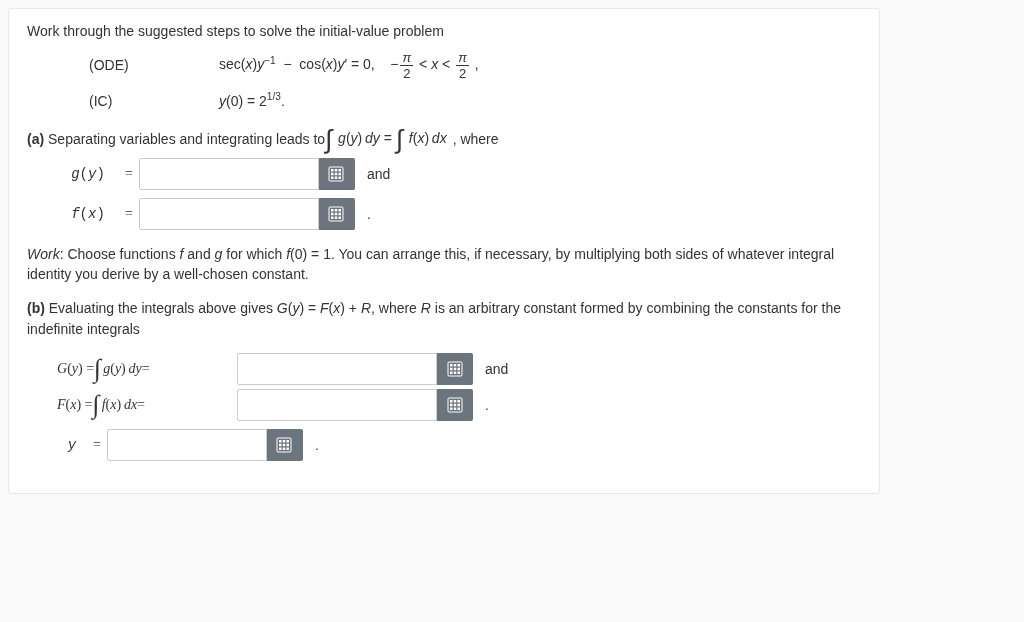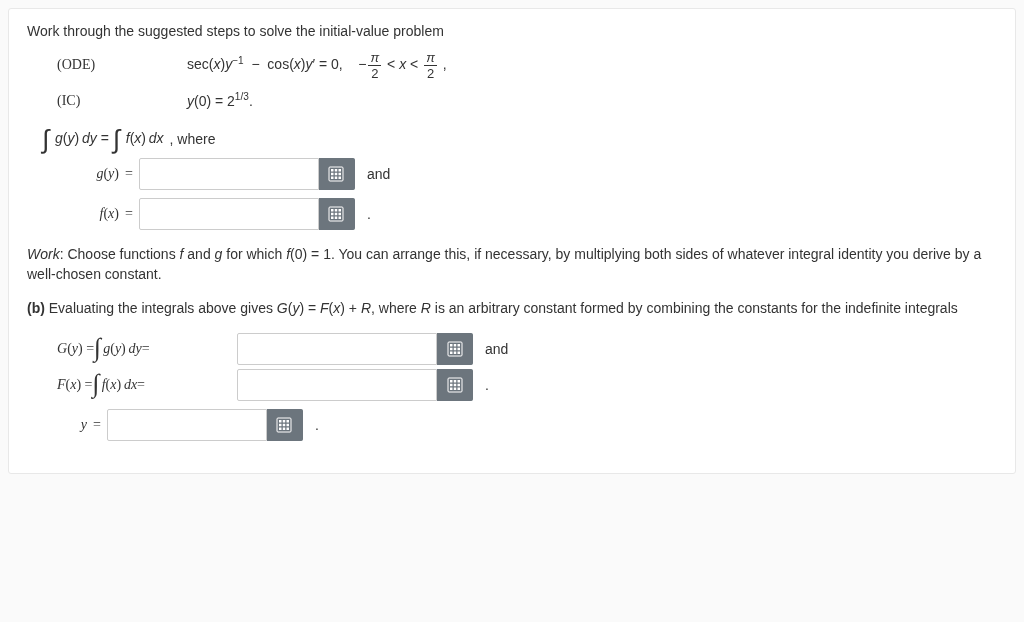--- a/index.html
+++ b/index.html
@@ -9,33 +9,33 @@
     font-size: 14px;
     color: #333;
     background: #fafafa;
     padding: 8px;
   }
   .card {
     background: #fff;
     border: 1px solid #e8e8e8;
     border-radius: 3px;
     padding: 14px 18px 24px 18px;
-    width: 1008px;
+    width: 872px;
   }
   .intro { margin-bottom: 6px; }
   .ode-block {
     margin: 10px 0 4px 30px;
   }
   .ode-row {
     display: flex;
     align-items: center;
     margin-bottom: 4px;
     min-height: 32px;
   }
-  .ode-tag { width: 130px; font-family: Liberation Serif, serif; }
+  .ode-tag { width: 130px; font-family: Liberation Sans, sans-serif; margin-left: 32px; }
   .math { font-family: Liberation Sans, sans-serif; }
   .mi { font-style: italic; }
   .frac {
     display: inline-block;
     vertical-align: middle;
     text-align: center;
     font-size: 13px;
     line-height: 1;
     margin: 0 2px;
   }
@@ -47,32 +47,32 @@
     vertical-align: middle;
     line-height: 0.8;
     margin-right: 2px;
   }
   .part-row {
     display: flex;
     align-items: center;
     margin: 12px 0 2px 0;
     flex-wrap: wrap;
   }
-  .part-row .math { margin-right: 6px; margin-left: 15px; }
+  .part-row .math { margin-right: 6px; }
   p { margin: 14px 0; line-height: 1.45; }
   .input-group {
     display: flex;
     align-items: center;
     margin: 8px 0 8px 30px;
   }
   .input-group .lbl {
     min-width: 62px;
-    font-family: Liberation Serif, serif;
+    font-family: Liberation Mono, monospace;
     font-style: italic;
-    text-align: right;
+    text-align: center;
   }
   .input-group .lbl .rm { font-style: normal; }
   .input-group .eq { margin: 0 6px; font-family: Georgia, serif; }
   .txt-input {
     height: 32px;
     border: 1px solid #ccc;
     border-radius: 2px 0 0 2px;
     padding: 4px 8px;
     font-size: 14px;
     outline: none;
@@ -120,20 +120,21 @@
       <span class="ode-tag">(ODE)</span>
       <span class="math">sec(<span class="mi">x</span>)<span class="mi">y</span><sup>−1</sup> &nbsp;−&nbsp; cos(<span class="mi">x</span>)<span class="mi">y</span>′ = 0, &nbsp;&nbsp; −<span class="frac"><span class="num"><span class="mi">π</span></span><span class="den">2</span></span> &lt; <span class="mi">x</span> &lt; <span class="frac"><span class="num"><span class="mi">π</span></span><span class="den">2</span></span> ,</span>
     </div>
     <div class="ode-row">
       <span class="ode-tag">(IC)</span>
       <span class="math"><span class="mi">y</span>(0) = 2<sup>1/3</sup>.</span>
     </div>
   </div>
 
   <div class="part-row">
+    <span><b>(a)</b><span> Separating variables and integrating leads to </span></span>
     <span class="math"><span class="int">∫</span> <span class="mi">g</span>(<span class="mi">y</span>) <span class="mi">d</span><span class="mi">y</span> = <span class="int">∫</span> <span class="mi">f</span>(<span class="mi">x</span>) <span class="mi">d</span><span class="mi">x</span></span>
     <span>, where</span>
   </div>
 
   <div class="input-group">
     <span class="lbl"><span class="mi">g</span><span class="rm">(</span><span class="mi">y</span><span class="rm">)</span></span>
     <span class="eq">=</span>
     <input type="text" class="txt-input w1" style="">
     <button class="kbd-btn">
       <svg viewBox="0 0 16 16">

